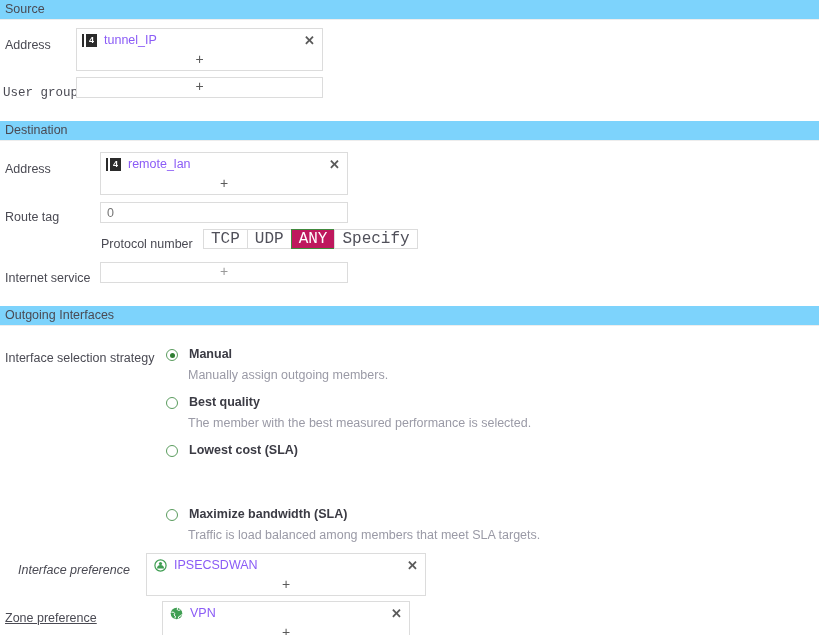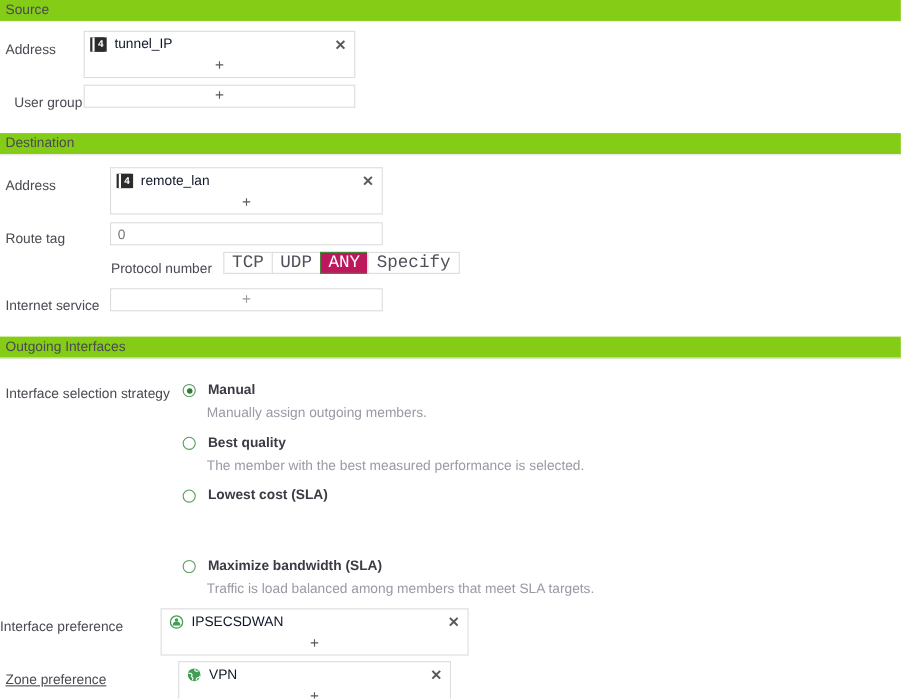--- a/index.html
+++ b/index.html
@@ -8,21 +8,21 @@
     width: 819px; height: 635px;
     background: #ffffff;
     font-family: "Liberation Sans", sans-serif;
     overflow: hidden;
   }
   .page { position: relative; width: 819px; height: 635px; }
 
   
   .section-header {
     width: 819px;
-    background: #84cc16;
+    background: #7dd3fc;
     color: #4a4a53;
     font-size: 12.5px;
     line-height: 19px;
     padding: 0 0 0 5px;
     border-bottom: 1px solid #ededed;
   }
   .row-label {
     color: #4a4a53;
     font-size: 12.5px;
     line-height: 16px;
@@ -57,21 +57,21 @@
     font-size: 9px;
     font-weight: bold;
     line-height: 13px;
     text-align: center;
     border-left: 2px solid #ffffff;
     box-shadow: -2px 0 0 #2b2b2b;
     font-family: "Liberation Sans", sans-serif;
   }
   .token-label {
     flex: 1 1 auto;
-    color: #0f172a;
+    color: #8b5cf6;
     font-size: 12.5px;
     line-height: 15px;
     white-space: nowrap;
     overflow: hidden;
   }
   .token-x {
     flex: 0 0 auto;
     color: #5a5a5a;
     font-size: 13px;
     line-height: 13px;
@@ -173,21 +173,21 @@
     <div class="token-row">
       <span class="token-icon">
         <span class="ipv4-icon">4</span>
       </span>
       <span class="token-label">tunnel_IP</span>
       <span class="token-x">✕</span>
     </div>
     <div class="token-add">+</div>
   </div>
 
-  <div class="row-label" style="position:absolute; left:13px; top:82px;">User group</div>
+  <div class="row-label" style="position:absolute; left:3px; top:82px;font-family:Liberation Mono, monospace;">User group</div>
   <div class="token-box" style="position:absolute; left:76px; top:77px; width:247px;">
     <div class="token-add">+</div>
   </div>
 
   <div class="section-header" style="position:absolute; left:0; top:121px; height:20px;">
     <span>Destination</span>
   </div>
 
   <div class="row-label" style="position:absolute; left:5px; top:158px;">Address</div>
   <div class="token-box" style="position:absolute; left:100px; top:152px; width:248px;">
@@ -239,21 +239,21 @@
     <span class="radio-mark"></span>
     <span class="radio-label" style="margin-left:11px;">Lowest cost (SLA)</span>
   </div>
 
   <div class="radio-item" style="position:absolute; left:166px; top:507px; width:640px;">
     <span class="radio-mark"></span>
     <span class="radio-label" style="margin-left:11px;">Maximize bandwidth (SLA)</span>
   </div>
   <div class="radio-desc" style="position:absolute; left:188px; top:528px; width:620px;">Traffic is load balanced among members that meet SLA targets.</div>
 
-  <div class="row-label" style="position:absolute; left:0; top:559px;">Interface preference</div>
+  <div class="row-label" style="position:absolute; left:18px; top:559px;font-style:italic;">Interface preference</div>
   <div class="token-box" style="position:absolute; left:146px; top:553px; width:280px;">
     <div class="token-row">
       <span class="token-icon iface-icon">
         <svg width="13" height="13" viewBox="0 0 13 13">
           <circle cx="6.5" cy="6.5" r="5.6" fill="none" stroke="#3f9e52" stroke-width="1.2"></circle>
           <path d="M3 9.6 a3.5 3.5 0 0 1 7 0 z" fill="#3f9e52"></path>
           <circle cx="6.5" cy="4.6" r="1.6" fill="#3f9e52"></circle>
         </svg>
       </span>
       <span class="token-label">IPSECSDWAN</span>

